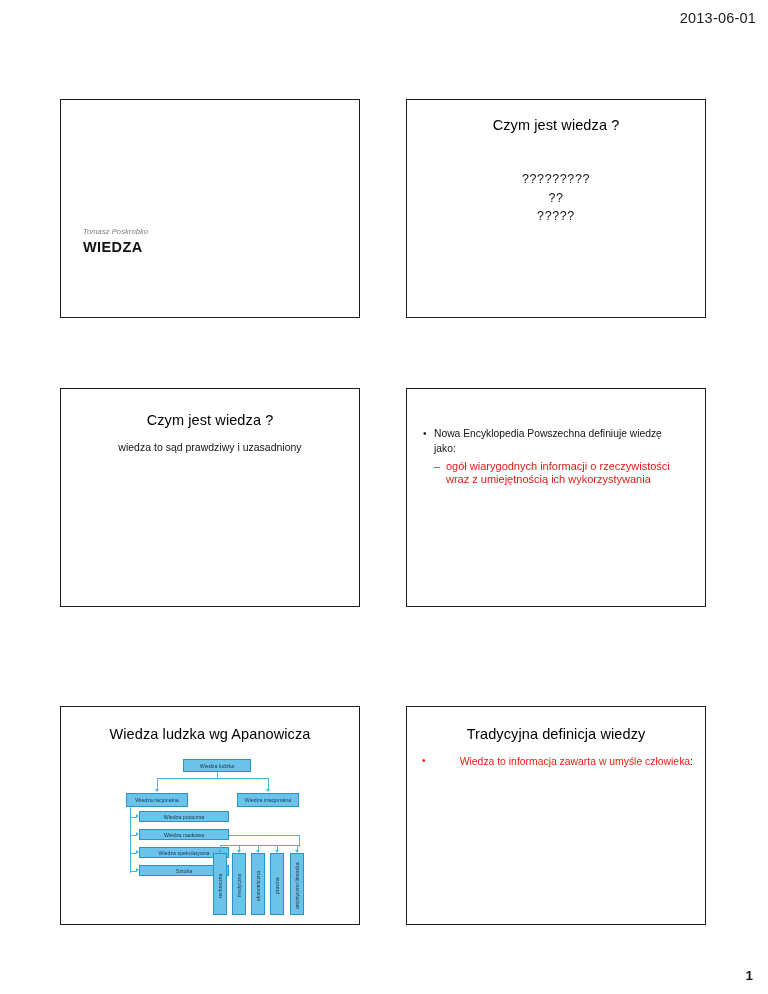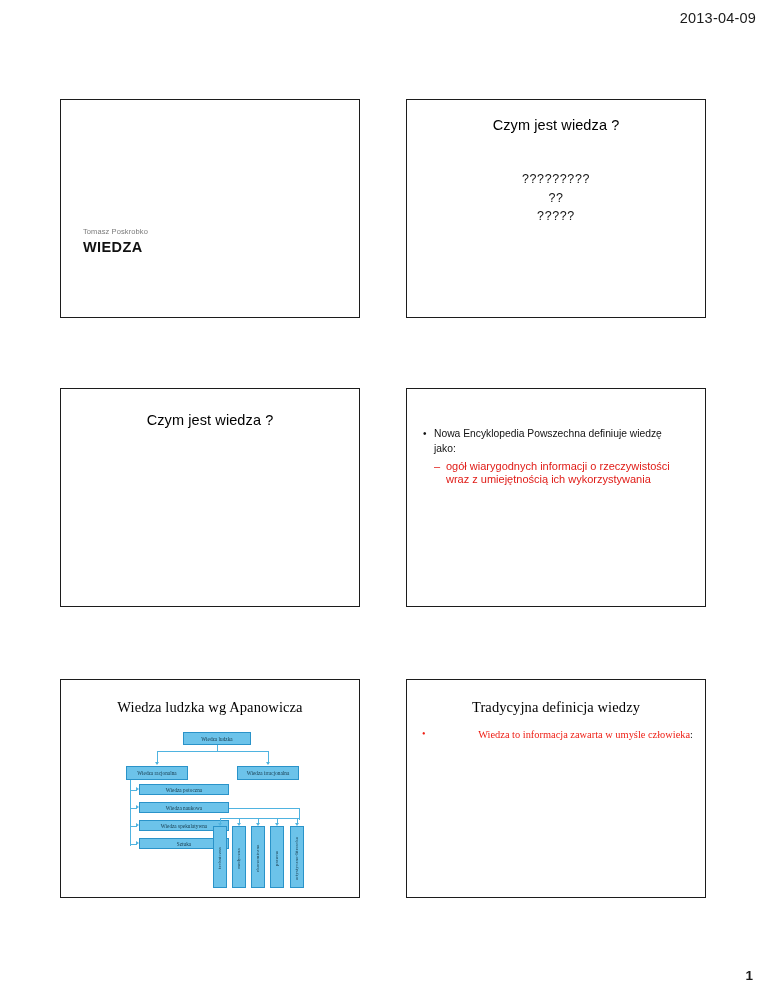--- a/index.html
+++ b/index.html
@@ -39,21 +39,21 @@
     position: absolute;
     width: 300px;
     height: 219px;
     border: 1.4px solid #1c1c1c;
     background: #ffffff;
     box-sizing: border-box;
     overflow: hidden;
   }
   .slide.r0 { top: 99px; }
   .slide.r1 { top: 388px; }
-  .slide.r2 { top: 679px; font-family: Liberation Serif, serif; }
+  .slide.r2 { top: 706px; }
   .slide.c0 { left: 60px; }
   .slide.c1 { left: 406px; }
 
   .slide-title {
     position: absolute;
     left: 0;
     right: 0;
     text-align: center;
     font-size: 14.5px;
     color: #000000;
@@ -61,20 +61,21 @@
   }
 
   
   .s1-author {
     position: absolute;
     left: 22px;
     top: 127px;
     font-size: 7.5px;
     color: #7b7b7b;
     letter-spacing: .1px;
+    font-style: italic;
   }
   .s1-title {
     position: absolute;
     left: 22px;
     top: 139px;
     font-size: 14.5px;
     font-weight: bold;
     color: #111111;
     letter-spacing: .4px;
   }
@@ -219,39 +220,40 @@
     margin-top: 2px;
     padding-left: 11px;
     font-size: 10.4px;
     line-height: 15.5px;
     color: #121212;
   }
 </style>
 </head>
 <body>
 
-<div class="page-date">2013-04-09</div>
+<div class="page-date">2013-06-01</div>
 <div class="page-number">1</div>
 
 <div class="slide r0 c0 s1">
   <div class="s1-author">Tomasz Poskrobko</div>
   <div class="s1-title">WIEDZA</div>
 </div>
 
 <div class="slide r0 c1 s2">
   <div class="slide-title">Czym jest wiedza ?</div>
   <div class="s2-qmarks">
     <div>?????????</div>
     <div>??</div>
     <div>?????</div>
   </div>
 </div>
 
 <div class="slide r1 c0 s3">
   <div class="slide-title">Czym jest wiedza ?</div>
+  <div class="s3-sub">wiedza to sąd prawdziwy i uzasadniony</div>
 </div>
 
 <div class="slide r1 c1 s4">
   <div class="bullet-list">
     <div class="bullet-l1">Nowa Encyklopedia Powszechna definiuje wiedzę jako:</div>
     <div class="bullet-l2">ogół wiarygodnych informacji o rzeczywistości wraz z umiejętnością ich wykorzystywania</div>
   </div>
 </div>
 
 <div class="slide r2 c0 s5">

